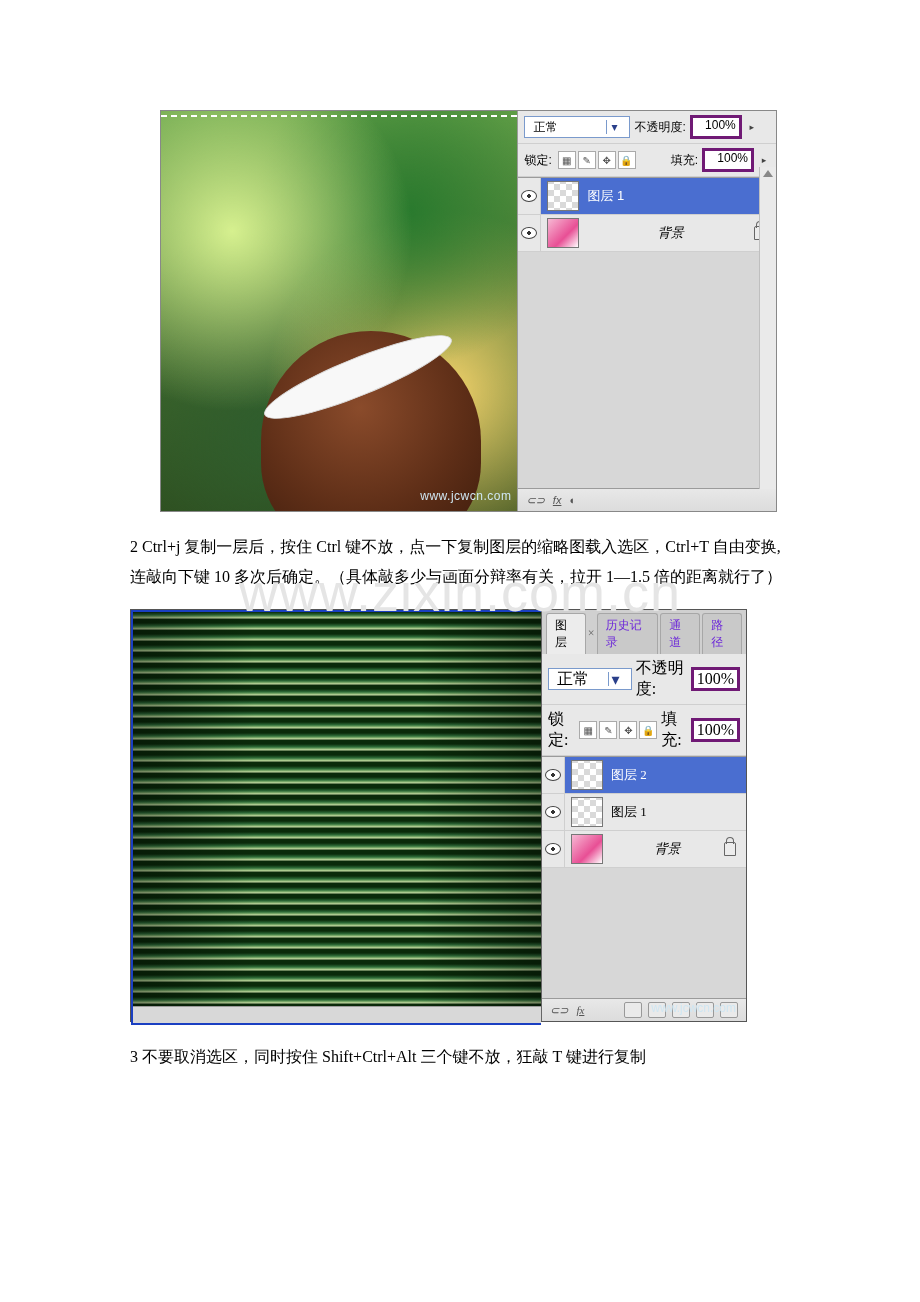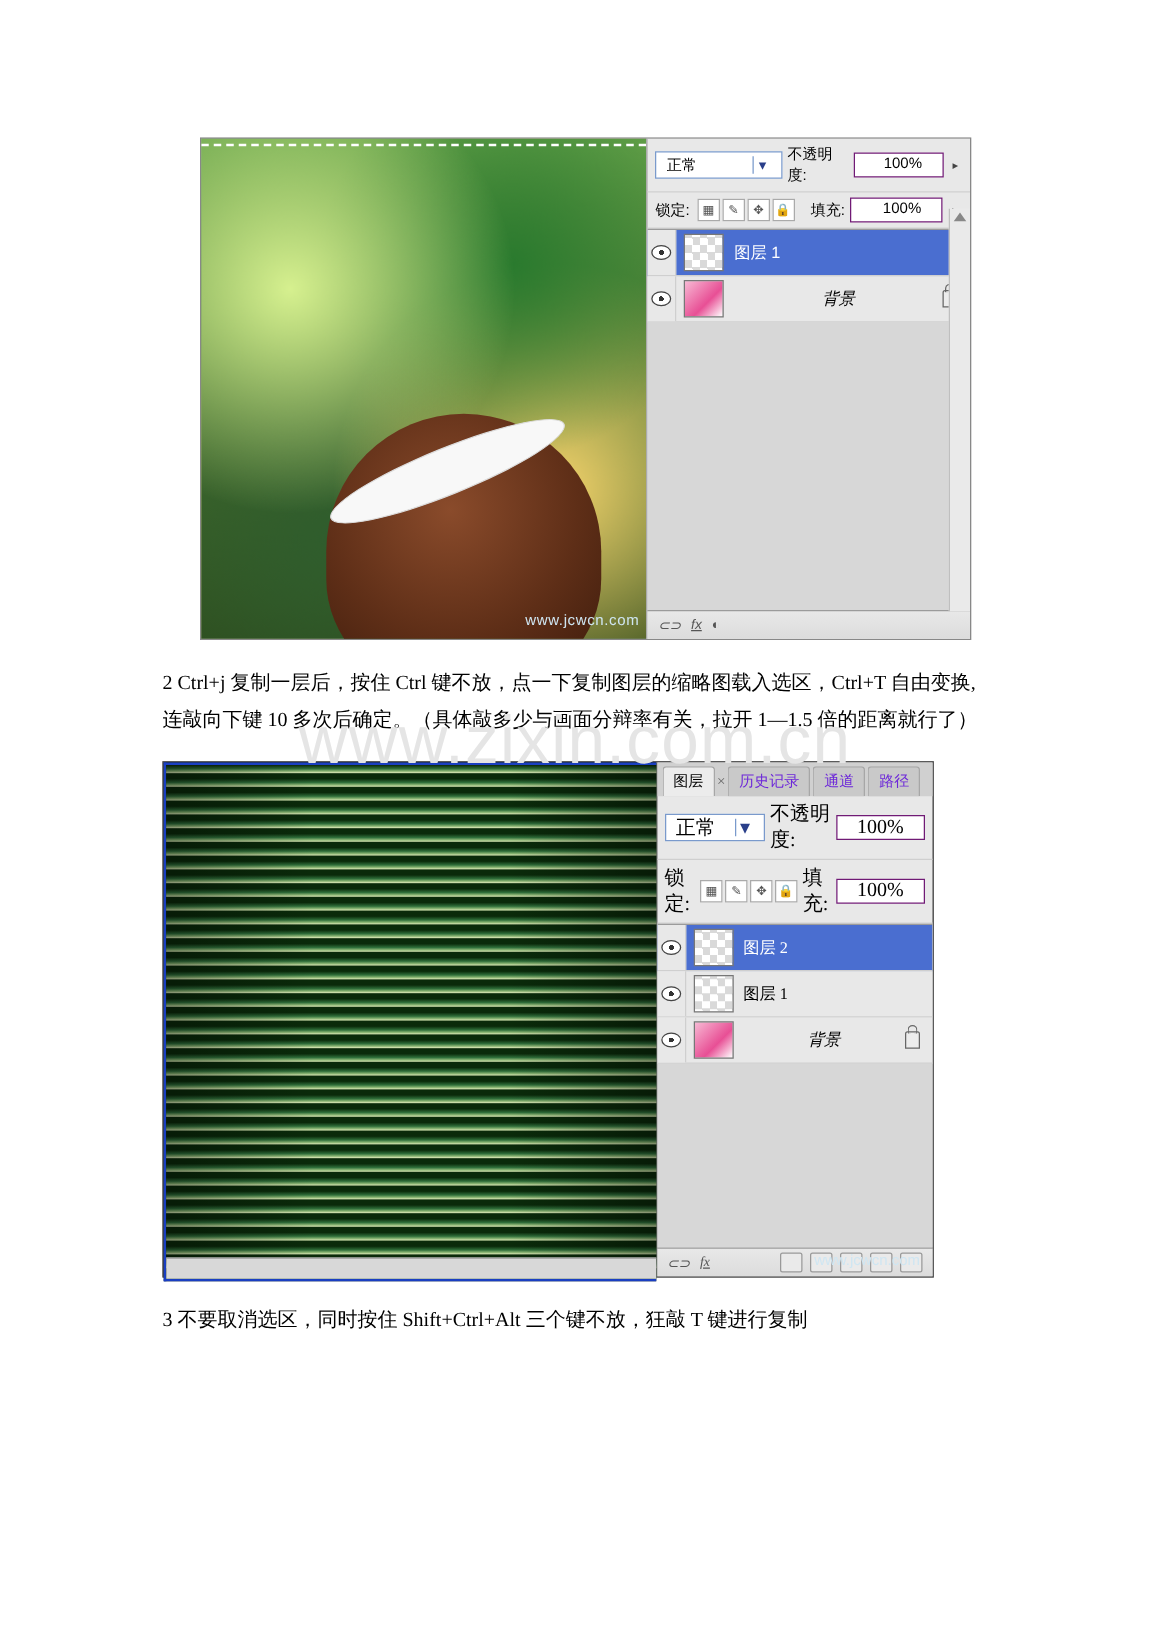--- a/index.html
+++ b/index.html
@@ -89,22 +89,22 @@
   }
   .blend-select {
     width:88px;height:20px;border:1px solid #7a9acc;background:#fff;
     display:flex;align-items:center;justify-content:space-between;padding:0 8px;
   }
   .blend-chev {
     width:14px;height:14px;border-left:1px solid #7a9acc;
     display:flex;align-items:center;justify-content:center;color:#2a3f8a;
   }
   .opac-field, .fill-field {
-    width:40px;height:18px;border:1px solid #701a75;background:#fff;
-    text-align:right;padding:0 16px;
+    width:40px;height:18px;border:3px solid #701a75;background:#fff;
+    text-align:right;padding:0 3px;
   }
   .tiny-arrow {
     width:12px;height:18px;display:flex;align-items:center;justify-content:center;
     color:#444;font-size:9px;
   }
   .lock-icons { display:flex;gap:2px;margin-left:2px; }
   .lock-box {
     width:16px;height:16px;border:1px solid #aaa;background:#fff;
     display:flex;align-items:center;justify-content:center;font-size:10px;color:#555;
   }

